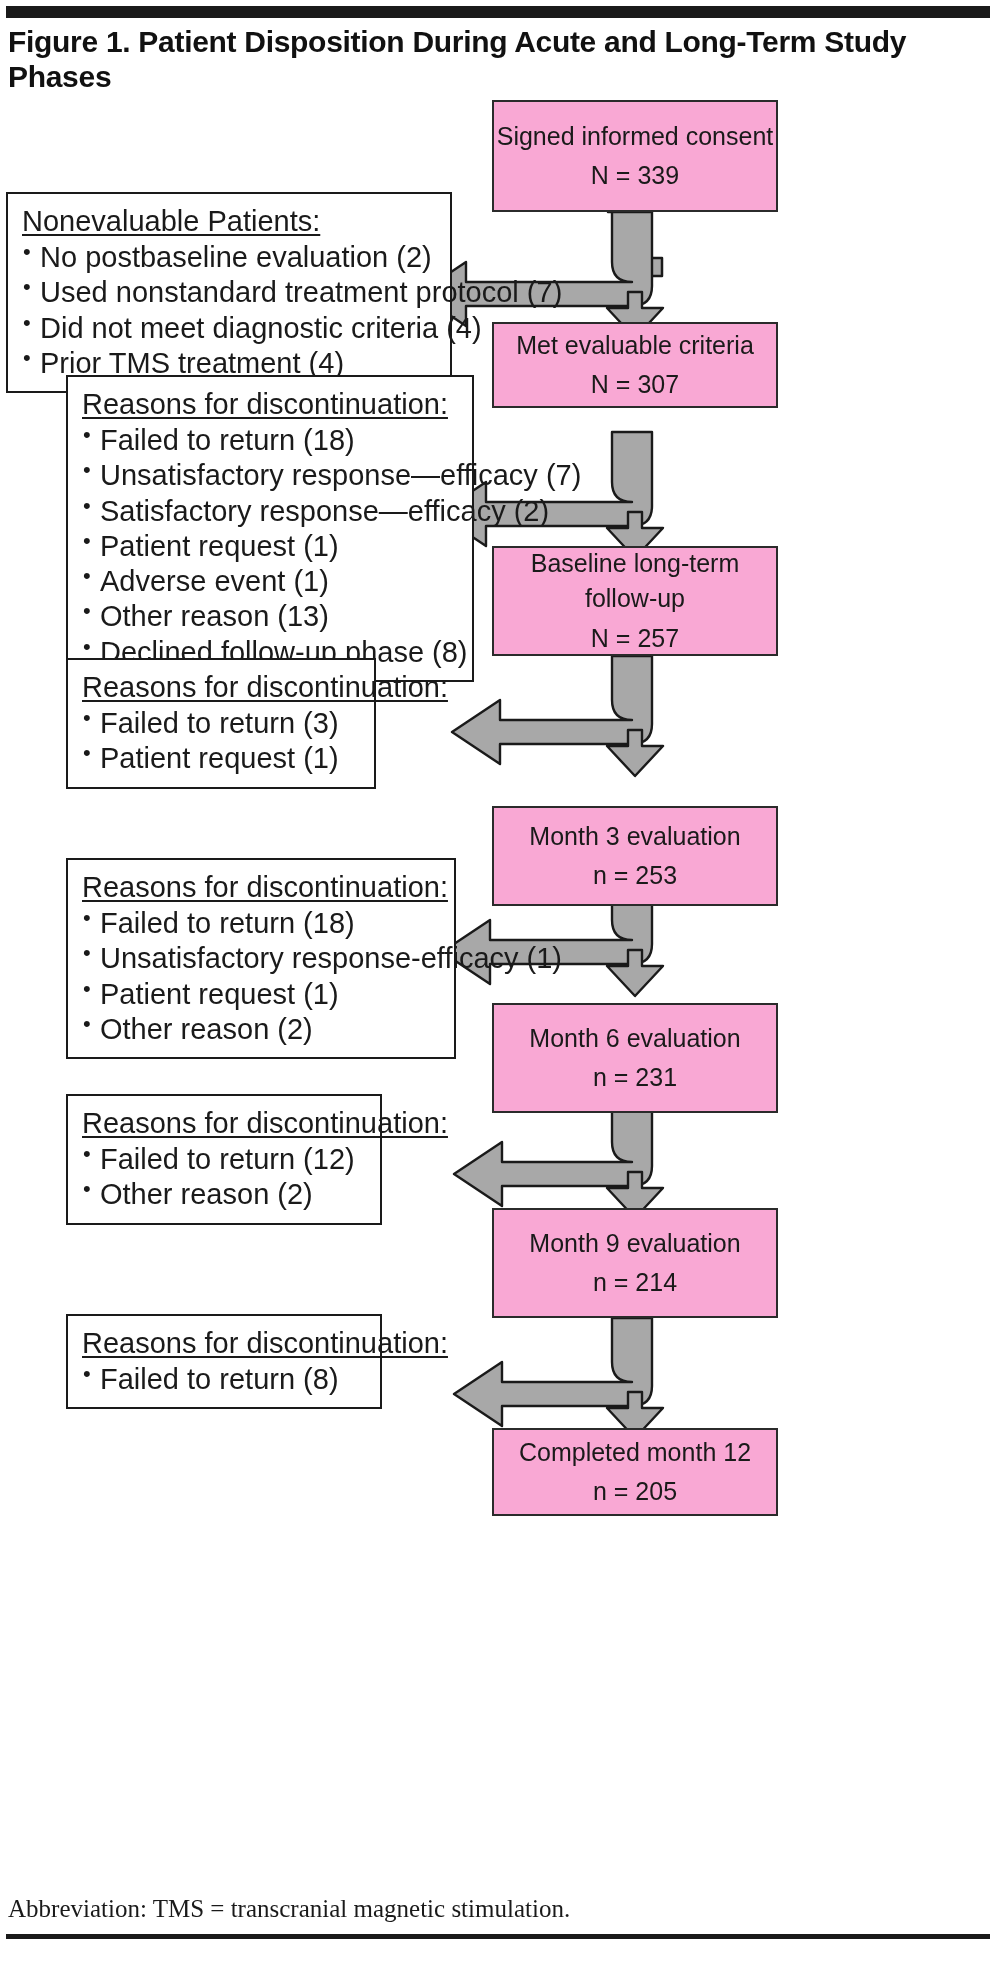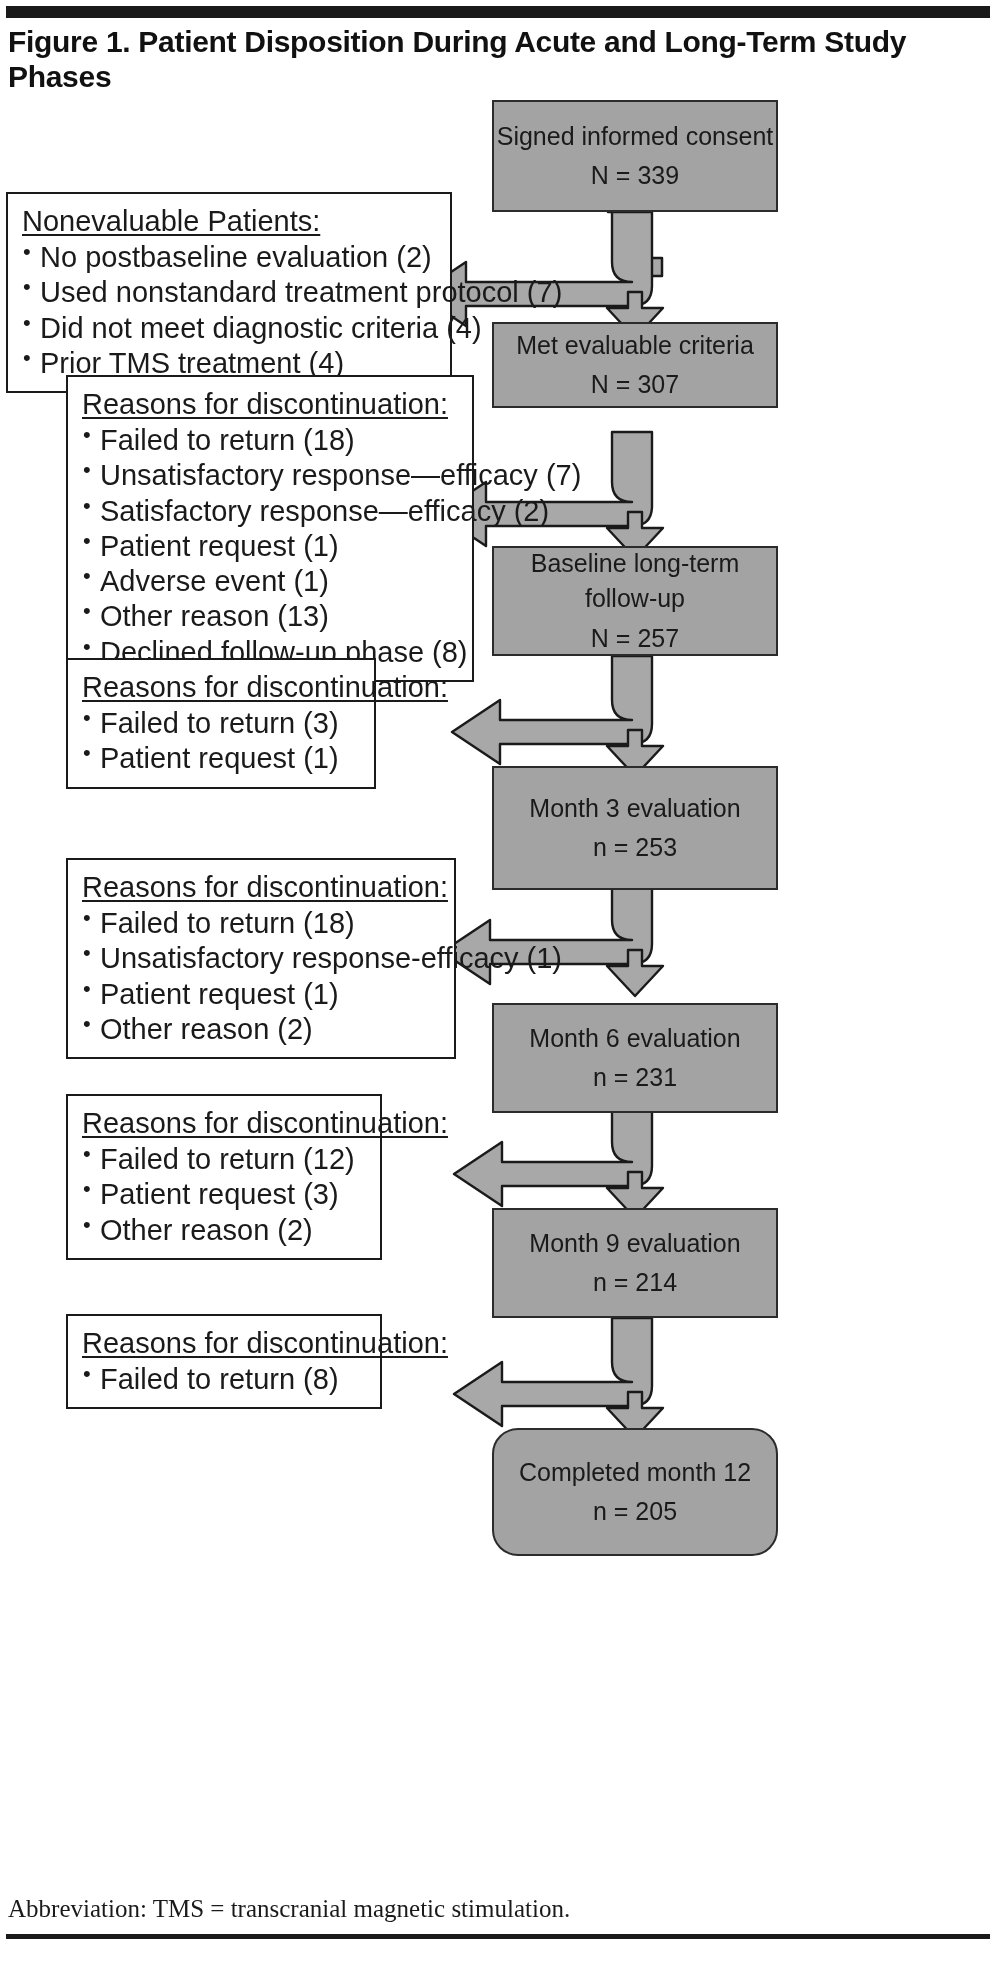--- a/index.html
+++ b/index.html
@@ -27,21 +27,21 @@
     line-height: 1.18;
     letter-spacing: -0.3px;
     color: #111111;
   }
 
   
   .flow-box {
     position: absolute;
     left: 492px;
     width: 286px;
-    background: #a3a3a3;
+    background: #f9a8d4;
     border: 2px solid #2b2b2b;
     display: flex;
     flex-direction: column;
     align-items: center;
     justify-content: center;
     font-size: 25px;
     line-height: 1.42;
     color: #1a1a1a;
     text-align: center;
   }
@@ -220,36 +220,36 @@
 <div class="flow-box" style="top:322px; height:86px;">
   <span class="fb-line">Met evaluable criteria</span>
   <span class="fb-count">N = 307</span>
 </div>
 
 <div class="flow-box" style="top:546px; height:110px;">
   <span class="fb-line">Baseline long-term follow-up</span>
   <span class="fb-count">N = 257</span>
 </div>
 
-<div class="flow-box" style="top:766px; height:124px;">
+<div class="flow-box" style="top:806px; height:100px;">
   <span class="fb-line">Month 3 evaluation</span>
   <span class="fb-count">n = 253</span>
 </div>
 
 <div class="flow-box" style="top:988px; height:110px;margin-top:15px;">
   <span class="fb-line">Month 6 evaluation</span>
   <span class="fb-count">n = 231</span>
 </div>
 
 <div class="flow-box" style="top:1208px; height:110px;">
   <span class="fb-line">Month 9 evaluation</span>
   <span class="fb-count">n = 214</span>
 </div>
 
-<div class="flow-box" style="top:1428px; height:128px;border-radius:26px;">
+<div class="flow-box" style="top:1428px; height:88px;">
   <span class="fb-line">Completed month 12</span>
   <span class="fb-count">n = 205</span>
 </div>
 
 <div class="note-box" style="left:6px; top:192px; width:446px;">
   <span class="note-head">Nonevaluable Patients:</span>
   <ul class="note-list">
     <li>No postbaseline evaluation (2)</li>
     <li>Used nonstandard treatment protocol (7)</li>
     <li>Did not meet diagnostic criteria (4)</li>
@@ -285,21 +285,20 @@
     <li>Unsatisfactory response-efficacy (1)</li>
     <li>Patient request (1)</li>
     <li>Other reason (2)</li>
   </ul>
 </div>
 
 <div class="note-box" style="left:66px; top:1094px; width:316px;">
   <span class="note-head">Reasons for discontinuation:</span>
   <ul class="note-list">
     <li>Failed to return (12)</li>
-    <li>Patient request (3)</li>
     <li>Other reason (2)</li>
   </ul>
 </div>
 
 <div class="note-box" style="left:66px; top:1314px; width:316px;">
   <span class="note-head">Reasons for discontinuation:</span>
   <ul class="note-list">
     <li>Failed to return (8)</li>
   </ul>
 </div>

